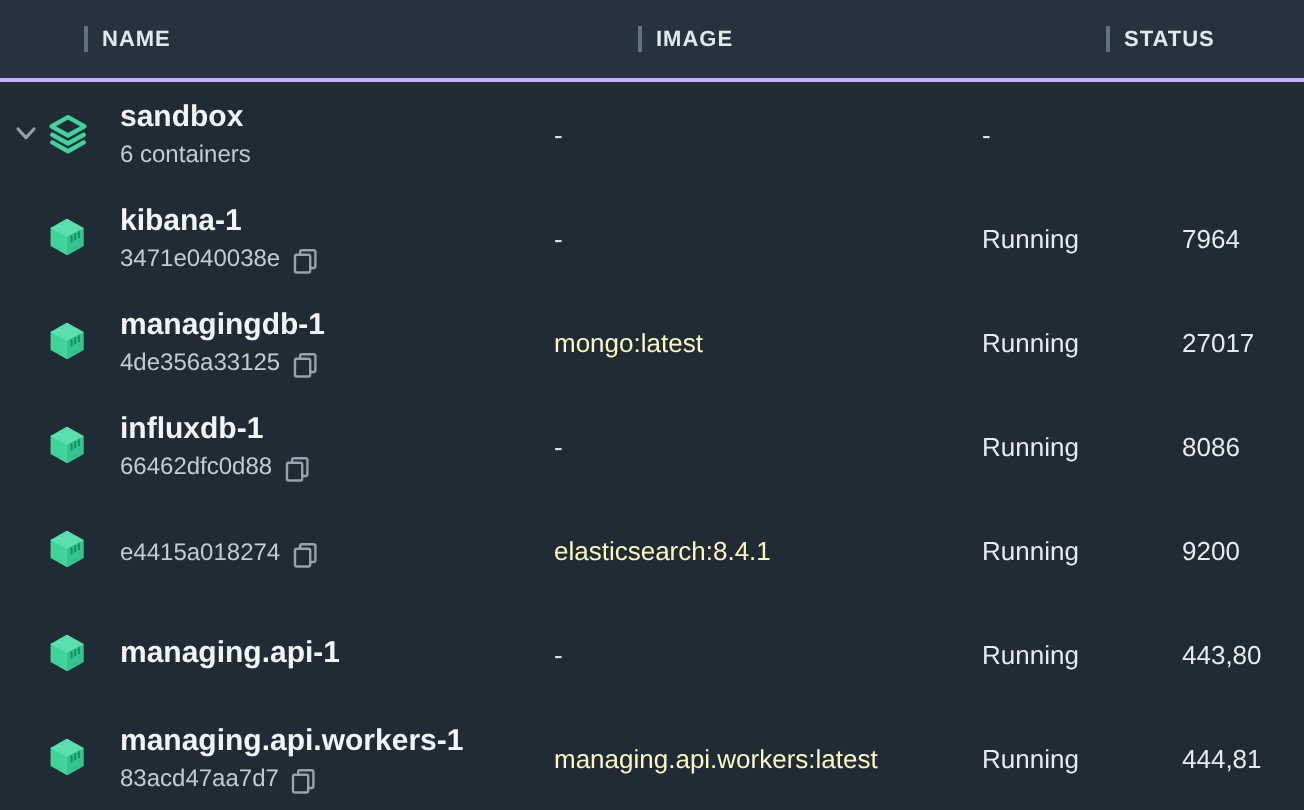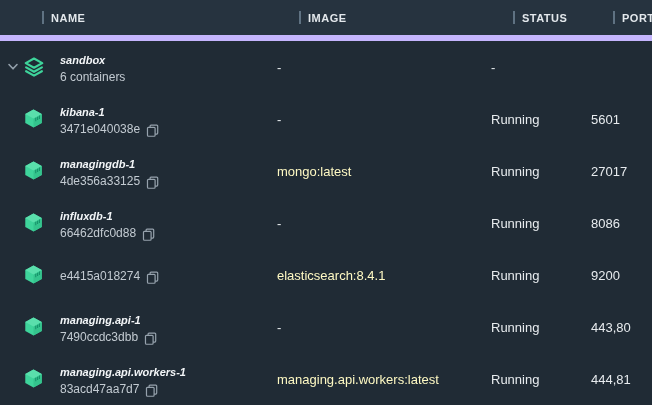--- a/index.html
+++ b/index.html
@@ -5,36 +5,37 @@
   html,body { margin:0; padding:0; background:#1a242d; }
   * { box-sizing:border-box; }
   .app {
     width:652px; height:405px; overflow:hidden; position:relative;
     background:#202b35; font-family:"Liberation Sans", sans-serif;
     -webkit-font-smoothing:antialiased;
   }
   .grid-cols { display:grid; grid-template-columns:269px 214px 100px 1fr; }
   .header {
     height:41px; background:#26333f; align-items:center;
-    border-bottom:6px solid #c4b5fd;
+    border-bottom:2px solid #c4b5fd;
+    gap:20px;
   }
   .hcell {
     display:flex; align-items:center; gap:7px;
     color:#e3e8ec; font-size:11px; font-weight:bold; letter-spacing:.5px;
     cursor:pointer; user-select:none;padding-left:30px;
   }
   .hcell-name { padding-left:42px; }
   .hbar { width:2px; height:13px; background:#5f7282; flex:0 0 auto; }
   .rows {}
   .row { height:52px; align-items:center; cursor:pointer; }
   .name-cell { display:flex; align-items:center; height:100%; }
   .chev { width:12px; height:8px; margin-left:7px; color:#93a0ab; display:flex; flex:0 0 auto; }
   .row-icon { width:22px; height:22px; margin-left:4px; display:flex; flex:0 0 auto; }
   .name-text { margin-left:15px; min-width:0; }
-  .title { color:#f3f6f8; font-size:11px; font-weight:bold; line-height:16px; white-space:nowrap;font-style:italic; }
+  .title { color:#f3f6f8; font-size:15px; font-weight:bold; line-height:16px; white-space:nowrap; }
   .sub {
     color:#c3cbd2; font-size:12px; line-height:15px; margin-top:2px;
     display:flex; align-items:flex-end; gap:6px; white-space:nowrap;
   }
   .copy { display:inline-flex; color:#96a2ad; cursor:pointer; }
   .cell-text { color:#e7ebee; font-size:13px; padding-left:8px; white-space:nowrap; }
   .image-cell.link { color:#fef9c3; cursor:pointer; }
   svg { display:block; }
 </style>
 </head>
@@ -115,21 +116,21 @@
             <svg width="13" height="13" viewBox="0 0 14 14">
               <rect x="4.4" y="1.2" width="8.2" height="9.6" rx="1" fill="none" stroke="currentColor" stroke-width="1.3"></rect>
               <rect x="1.6" y="3.6" width="8.2" height="9.6" rx="1" fill="#202b35" stroke="currentColor" stroke-width="1.3"></rect>
             </svg>
           </span>
         </span>
       </span>
     </div>
     <div class="cell-text image-cell">-</div>
     <div class="cell-text status-cell">Running</div>
-    <div class="cell-text ports-cell">5601</div>
+    <div class="cell-text ports-cell">7964</div>
   </div>
 
   <div class="row grid-cols">
     <div class="name-cell">
       <span class="chev" style="visibility: hidden;">
         <svg width="12" height="8" viewBox="0 0 12 8">
           <polyline points="2,1.5 6,5.8 10,1.5" fill="none" stroke="currentColor" stroke-width="1.6" stroke-linecap="round" stroke-linejoin="round"></polyline>
         </svg>
       </span>
 
@@ -245,29 +246,20 @@
           <path d="M12 1.6 L21.4 6.8 V17.2 L12 22.4 L2.6 17.2 V6.8 Z" fill="#3ed49b"></path>
           <path d="M12 12 L21.4 6.8 V17.2 L12 22.4 Z" fill="#34c48d"></path>
           <path d="M12 1.6 L21.4 6.8 L12 12 L2.6 6.8 Z" fill="#5adfac"></path>
           <line x1="14.6" y1="11.1" x2="14.6" y2="15.0" stroke="#15916a" stroke-width="1.2"></line>
           <line x1="16.7" y1="9.9" x2="16.7" y2="13.8" stroke="#15916a" stroke-width="1.2"></line>
           <line x1="18.8" y1="8.7" x2="18.8" y2="12.6" stroke="#15916a" stroke-width="1.2"></line>
         </svg>
       </span>
       <span class="name-text">
         <span class="title">managing.api-1</span>
-        <span class="sub">
-          <span>7490ccdc3dbb</span>
-          <span class="copy">
-            <svg width="13" height="13" viewBox="0 0 14 14">
-              <rect x="4.4" y="1.2" width="8.2" height="9.6" rx="1" fill="none" stroke="currentColor" stroke-width="1.3"></rect>
-              <rect x="1.6" y="3.6" width="8.2" height="9.6" rx="1" fill="#202b35" stroke="currentColor" stroke-width="1.3"></rect>
-            </svg>
-          </span>
-        </span>
       </span>
     </div>
     <div class="cell-text image-cell">-</div>
     <div class="cell-text status-cell">Running</div>
     <div class="cell-text ports-cell">443,80</div>
   </div>
 
   <div class="row grid-cols">
     <div class="name-cell">
       <span class="chev" style="visibility: hidden;">

